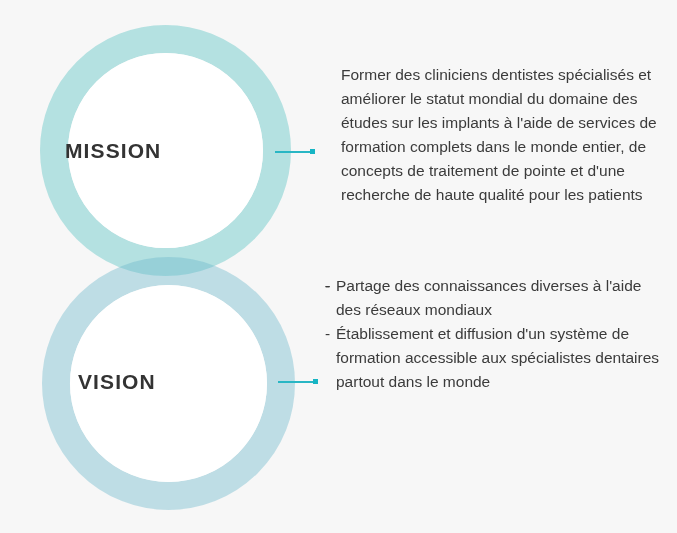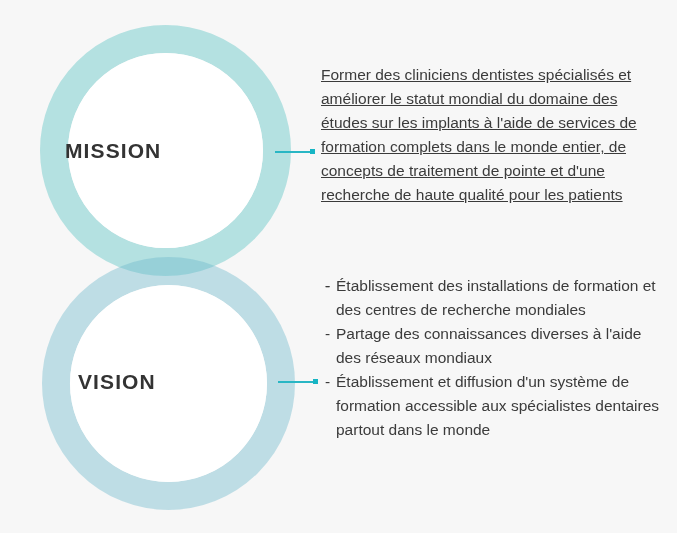--- a/index.html
+++ b/index.html
@@ -92,24 +92,23 @@
 
   
   .text-block {
     position: absolute;
     font-size: 15.5px;
     line-height: 24px;
     color: #3b3b3b;
     font-family: "Liberation Sans", sans-serif;
   }
   .mission-text {
-    left: 321px;
+    left: 341px;
     top: 63px;
     width: 330px;
-    text-decoration: underline;
   }
   .vision-list {
     left: 325px;
     top: 274px;
     width: 338px;
     list-style: none;
     margin: 0;
     padding: 0;
   }
   .vision-list li {
@@ -142,21 +141,20 @@
   <div class="connector-dot dot-vision"></div>
 
   <div class="text-block mission-text">Former des cliniciens dentistes spécialisés et améliorer le statut mondial du domaine des études sur les implants à l'aide de services de formation complets dans le monde entier, de concepts de traitement de pointe et d'une recherche de haute qualité pour les patients</div>
 
   <ul class="text-block vision-list">
     <li>
       <span class="dash">-</span>
     </li>
     <li>
       <span class="dash">-</span>
-      <span>Établissement des installations de formation et des centres de recherche mondiales</span>
     </li>
     <li>
       <span class="dash">-</span>
       <span>Partage des connaissances diverses à l'aide des réseaux mondiaux</span>
     </li>
     <li>
       <span class="dash">-</span>
       <span>Établissement et diffusion d'un système de formation accessible aux spécialistes dentaires partout dans le monde</span>
     </li>
   </ul>

